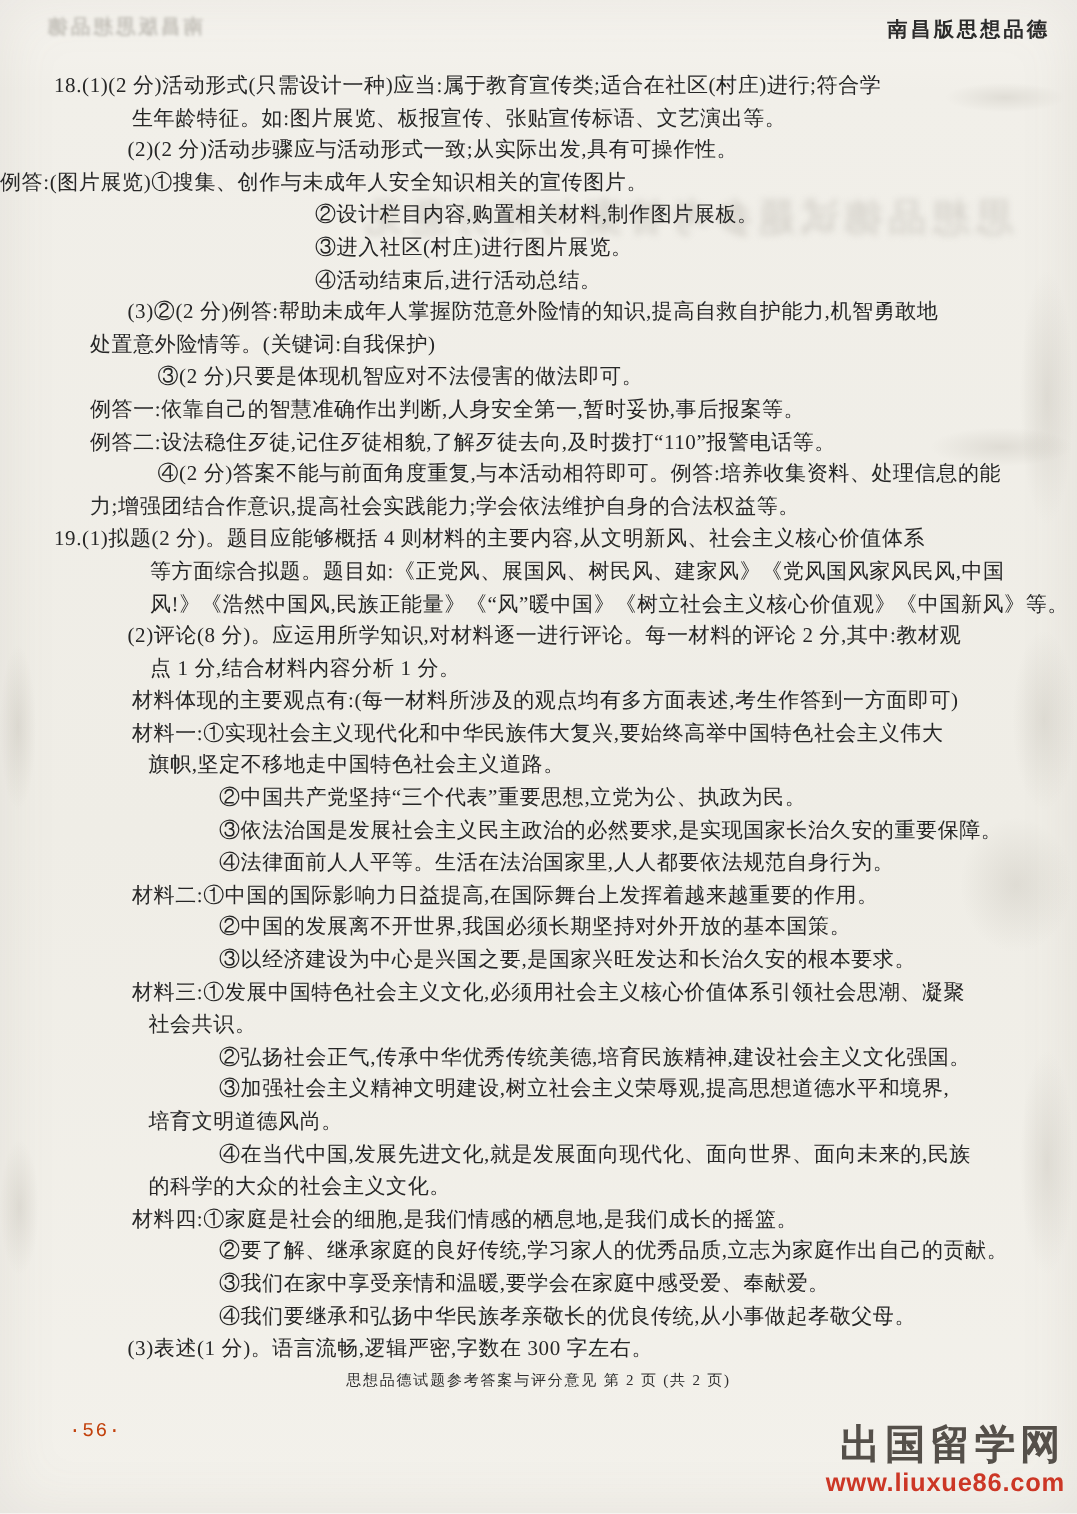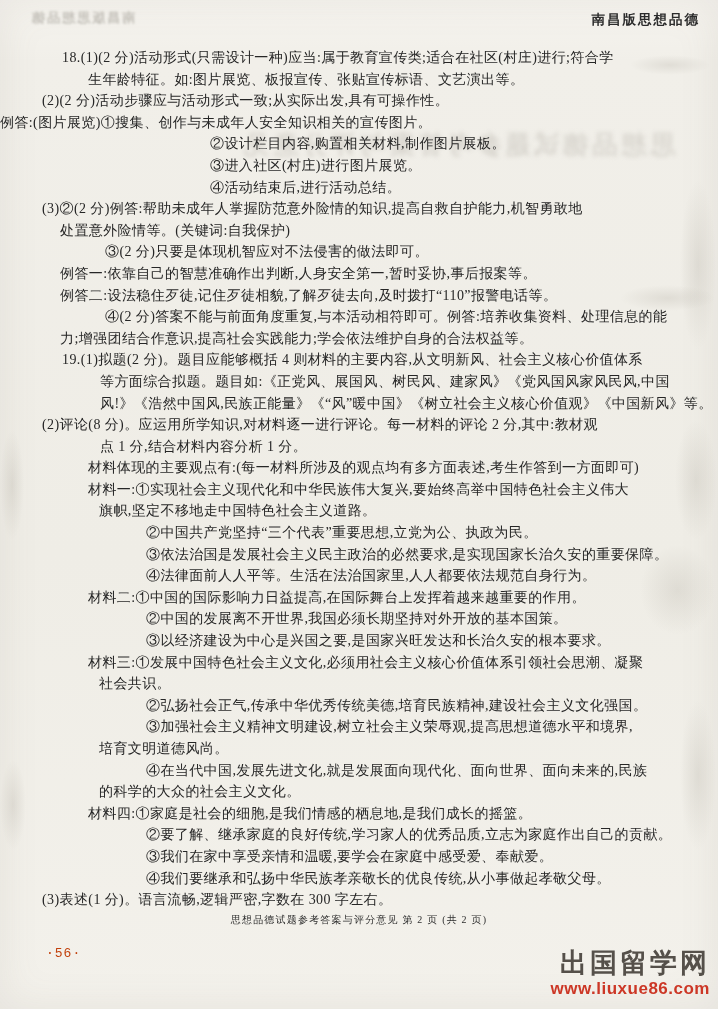--- a/index.html
+++ b/index.html
@@ -15,21 +15,21 @@
     background:linear-gradient(180deg,#f6f4ef 0%,var(--paper) 6%,#efede6 55%,#f3f1eb 100%);
   }
   .page{position:absolute;inset:0;box-shadow:inset 0 0 40px rgba(120,110,95,.10);}
   
   .hdr{position:absolute;top:11px;right:18px;font-size:13.5px;font-weight:bold;
        letter-spacing:2px;color:#2b2b2b;}
   
   .doc{position:absolute;top:47px;left:0;width:718px;}
   .ln{white-space:nowrap;height:21.6px;line-height:21.6px;font-size:14px;
       color:var(--ink);letter-spacing:.4px;}
-  .i0{padding-left:62px}  .i1{padding-left:42px}  .i2{padding-left:88px}
+  .i0{padding-left:36px}  .i1{padding-left:85px}  .i2{padding-left:88px}
   .i3{padding-left:100px} .i4{}  .i5{padding-left:105px}
   .i6{padding-left:60px} .i7{padding-left:146px} .i8{padding-left:99px}
   .i9{padding-left:210px}
   
   .foot-caption{position:absolute;top:913px;left:0;width:718px;text-align:center;
       font-size:10px;letter-spacing:1.2px;color:#2e2e2e;}
   .pageno{position:absolute;top:946px;left:46px;font-size:13px;color:#c2410c;letter-spacing:1px;font-family:Liberation Mono, monospace;}
   
   .wm{position:absolute;right:8px;top:948px;text-align:right;line-height:1.15;}
   .wm-name{font-size:27px;font-weight:bold;letter-spacing:3px;color:var(--wm-name);

